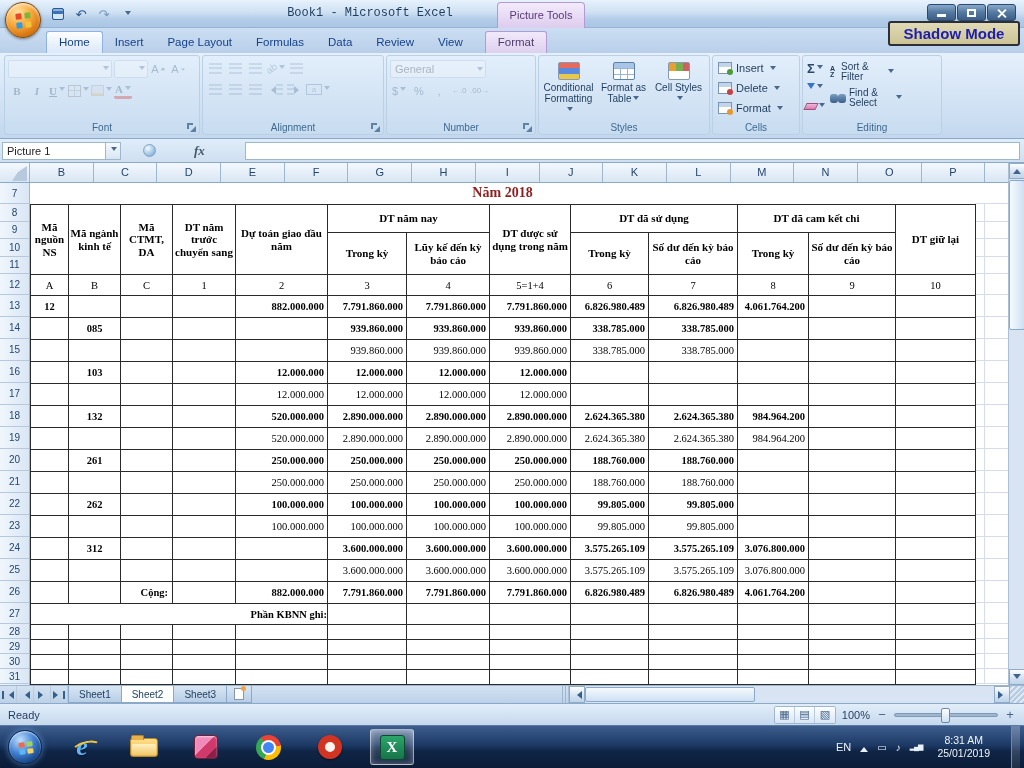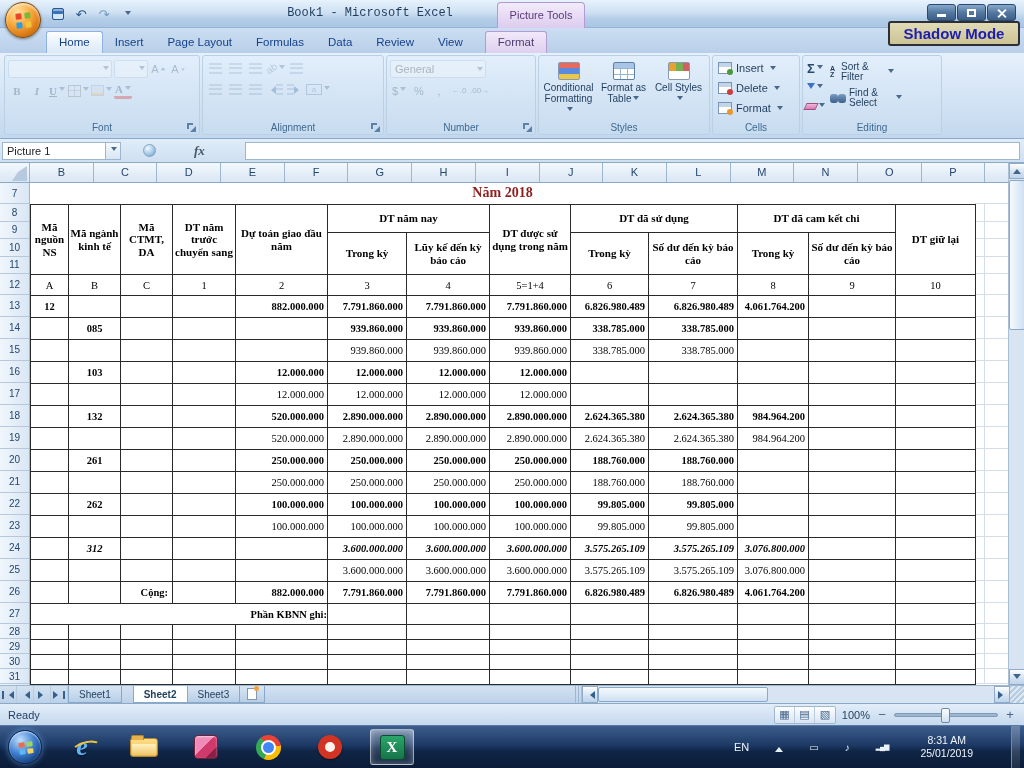--- a/index.html
+++ b/index.html
@@ -180,21 +180,21 @@
   
   .tabbar { position:absolute; top:685px; left:0; right:0; height:18px;
     background:linear-gradient(#d3e2f2,#bcd1e8); border-top:1px solid #9eb6ce; display:flex; align-items:stretch; }
   .navbtn { width:17px; display:flex; align-items:center; justify-content:center; border-right:1px solid #b9cbde; }
   .tri-l { width:0; height:0; border:4px solid transparent; border-right:5px solid #35608c; }
   .tri-r { width:0; height:0; border:4px solid transparent; border-left:5px solid #35608c; }
   .endbar-l { border-left:2px solid #35608c; padding-left:1px; display:flex; }
   .endbar-r { border-right:2px solid #35608c; padding-right:1px; display:flex; }
   .stab { padding:0 10px; font-size:10px; line-height:17px; color:#1e3c5c;
     background:linear-gradient(#d8e6f4,#b8cee6); border:1px solid #8aa8c8; border-top:none; margin-right:-1px; }
-  .stab.active { background:#fdfefe; font-weight:bold; z-index:2;margin-left:12px; }
+  .stab.active { background:#fdfefe; font-weight:normal; z-index:2; }
   .instab { width:26px; background:linear-gradient(#d8e6f4,#b8cee6); border:1px solid #8aa8c8; border-top:none;
     display:flex; align-items:center; justify-content:center; }
   .i-newsheet { position:relative; width:10px; height:12px; background:#fff; border:1px solid #8898a8; }
   .i-newsheet::after { content:""; position:absolute; right:-3px; top:-3px; width:5px; height:5px; background:#f2a43c; border-radius:50%; }
   .tsplit { width:6px; margin-left:310px; background:repeating-linear-gradient(90deg,#9eb6ce 0 1px, transparent 1px 3px); }
   .hscroll { flex:1; display:flex; align-items:stretch; background:#d8e4f2; border-left:1px solid #aabed4; }
   .hs-btn { width:16px; display:flex; align-items:center; justify-content:center;
     background:linear-gradient(#fdfeff,#d2e1f1 60%,#bfd4ea); border:1px solid #90aac8; }
   .hthumb { width:170px; margin:1px 0; background:linear-gradient(#f5fafe,#cfe0f2); border:1px solid #8aa8c8; border-radius:2px; }
   .hs-corner { width:14px; background:repeating-linear-gradient(135deg,#b9cbde 0 2px, #dce8f4 2px 4px); }
@@ -243,21 +243,21 @@
     border:1px solid #71203c; box-shadow:inset 0 1px 2px rgba(255,255,255,.6); }
   .i-chrome { position:relative; width:25px; height:25px; border-radius:50%;
     background:conic-gradient(from -40deg, #ea4335 0 120deg, #fbbc05 120deg 240deg, #34a853 240deg 360deg); }
   .i-chrome::after { content:""; position:absolute; left:7px; top:7px; width:11px; height:11px; border-radius:50%;
     background:#4285f4; box-shadow:0 0 0 2px #fff; }
   .i-redring { width:24px; height:24px; border-radius:50%; background:#fdf4f0; border:7px solid #d23424;
     box-shadow:0 1px 2px rgba(0,0,0,.5); }
   .i-excel { width:25px; height:25px; border-radius:3px; background:linear-gradient(#2ba66a,#17734a);
     border:1px solid #0d4a30; color:#fff; font-weight:bold; font-size:15px; display:flex; align-items:center;
     justify-content:center; font-family:"Liberation Serif","DejaVu Serif",serif; }
-  .tray { margin-left:auto; display:flex; align-items:center; gap:26px; color:#eef4fa; font-size:11px; }
+  .tray { margin-left:auto; display:flex; align-items:center; gap:9px; color:#eef4fa; font-size:11px; }
   .tr-chev { width:0; height:0; border:4px solid transparent; border-bottom:5px solid #e8f0f8; }
   .tr-ic { color:#e8f0f8; font-size:10px; }
   .netbars { font-size:7px; letter-spacing:-1px; color:#e8f0f8; }
   .clock { text-align:center; line-height:13px; font-size:10.5px; margin:0 6px; }
   .showdesk { width:9px; height:43px; margin-left:6px; border-left:1px solid #6a8ab0;
     background:linear-gradient(rgba(255,255,255,.25),rgba(255,255,255,.08)); }
 </style>
 </head>
 <body>
 
@@ -762,21 +762,21 @@
             <td class="num">100.000.000</td>
             <td class="num">100.000.000</td>
             <td class="num">100.000.000</td>
             <td class="num">100.000.000</td>
             <td class="num redline">99.805.000</td>
             <td class="num redline">99.805.000</td>
             <td class="num"></td>
             <td class="num"></td>
             <td class="num"></td>
           </tr>
-          <tr class="b" style="height: 22px; font-style: italic;">
+          <tr class="b" style="height: 22px;">
             <td class="cc"></td>
             <td class="cc">312</td>
             <td class="cc"></td>
             <td class="cc"></td>
             <td class="num"></td>
             <td class="num">3.600.000.000</td>
             <td class="num">3.600.000.000</td>
             <td class="num">3.600.000.000</td>
             <td class="num">3.575.265.109</td>
             <td class="num">3.575.265.109</td>

